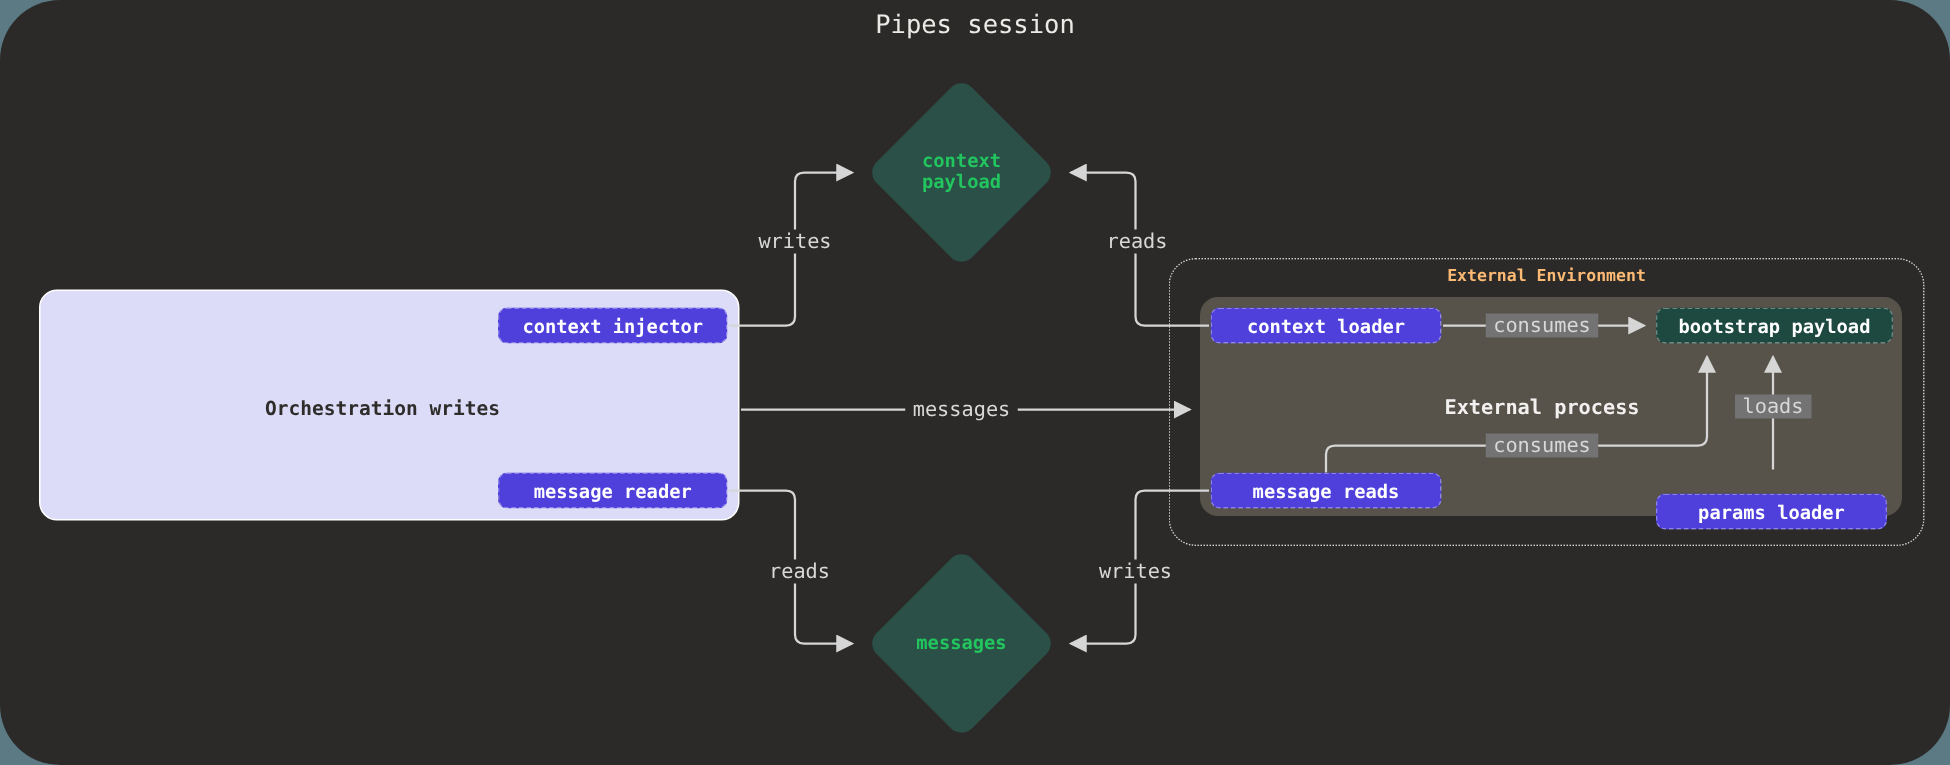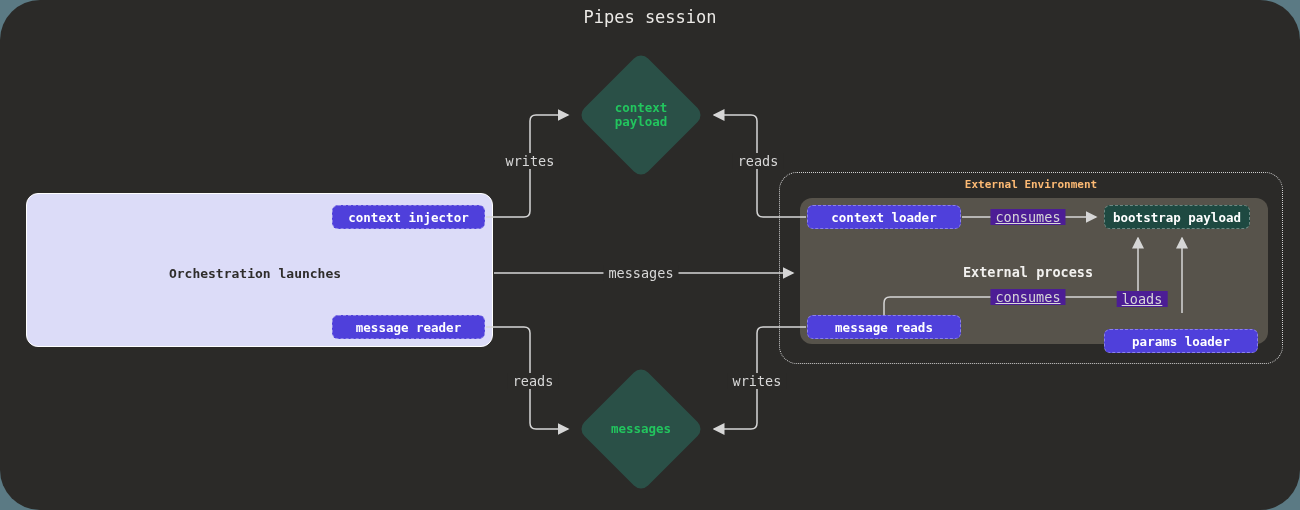--- a/index.html
+++ b/index.html
@@ -22,21 +22,21 @@
 
   
   .node{position:absolute;height:24px;border-radius:6px;display:flex;align-items:center;justify-content:center;color:#ffffff;font-size:12.5px;font-weight:bold;box-sizing:border-box;border:1px dashed rgba(255,255,255,0.35);z-index:3;white-space:nowrap;}
   .purple{background:#4f40db;}
   .green{background:#1e4941;}
 
   
   svg.edges{position:absolute;left:0;top:0;z-index:2;}
   .edge-label{position:absolute;transform:translate(-50%,-50%);color:#d8d8d8;font-size:13.5px;padding:0 5px;white-space:nowrap;z-index:3;}
   .bg-canvas{background:#2b2a28;}
-  .bg-olive{background:#4c1d95;text-decoration:underline;}
+  .bg-olive{background:#737373;}
 </style>
 </head>
 <body>
 
 <div class="canvas">
 
   <div class="title">Pipes session</div>
 
   <div class="orch-box"></div>
   <div class="env-box"></div>
@@ -56,37 +56,37 @@
       <path d="M 806 217 H 763 Q 757 217 757 211 V 121 Q 757 115 751 115 H 714" marker-end="url(#arr)"></path>
       <path d="M 494 273 H 793" marker-end="url(#arr)"></path>
       <path d="M 486 327 H 524 Q 530 327 530 333 V 423 Q 530 429 536 429 H 568" marker-end="url(#arr)"></path>
       <path d="M 806 327 H 763 Q 757 327 757 333 V 423 Q 757 429 751 429 H 714" marker-end="url(#arr)"></path>
       <path d="M 962 217 H 1096" marker-end="url(#arr)"></path>
       <path d="M 884 315 V 303 Q 884 297 890 297 H 1132 Q 1138 297 1138 291 V 238" marker-end="url(#arr)"></path>
       <path d="M 1182 313 V 238" marker-end="url(#arr)"></path>
     </g>
   </svg>
 
-  <div class="box-label orch-label">Orchestration launches</div>
+  <div class="box-label orch-label">Orchestration writes</div>
   <div class="box-label env-label">External Environment</div>
   <div class="box-label proc-label">External process</div>
 
   <div class="diamond-label" style="left:641px;top:115px;">context
 payload</div>
   <div class="diamond-label" style="left:641px;top:429px;">messages</div>
 
   <div class="node purple" style="left:332px;top:315px;width:153px;">message reader</div>
   <div class="node purple" style="left:332px;top:205px;width:153px;">context injector</div>
   <div class="node purple" style="left:807px;top:205px;width:154px;">context loader</div>
-  <div class="node green" style="left:1104px;top:205px;width:146px;">bootstrap payload</div>
+  <div class="node green" style="left:1104px;top:205px;width:158px;">bootstrap payload</div>
   <div class="node purple" style="left:807px;top:315px;width:154px;">message reads</div>
   <div class="node purple" style="left:1104px;top:329px;width:154px;">params loader</div>
 
   <div class="edge-label bg-canvas" style="left:530px;top:161px;">writes</div>
   <div class="edge-label bg-canvas" style="left:758px;top:161px;">reads</div>
   <div class="edge-label bg-canvas" style="left:641px;top:273px;">messages</div>
   <div class="edge-label bg-canvas" style="left:533px;top:381px;">reads</div>
   <div class="edge-label bg-canvas" style="left:757px;top:381px;">writes</div>
   <div class="edge-label bg-olive" style="left:1028px;top:217px;">consumes</div>
   <div class="edge-label bg-olive" style="left:1028px;top:297px;">consumes</div>
-  <div class="edge-label bg-olive" style="left:1142px;top:271px;margin-top:28px;">loads</div>
+  <div class="edge-label bg-olive" style="left:1182px;top:271px;">loads</div>
 
 </div>
 
 </body></html>

